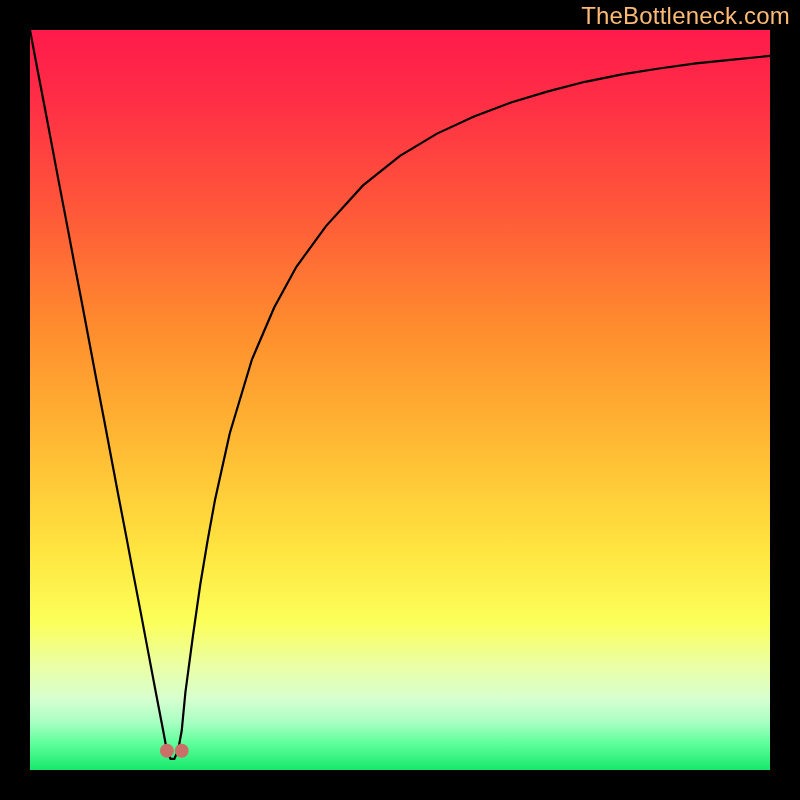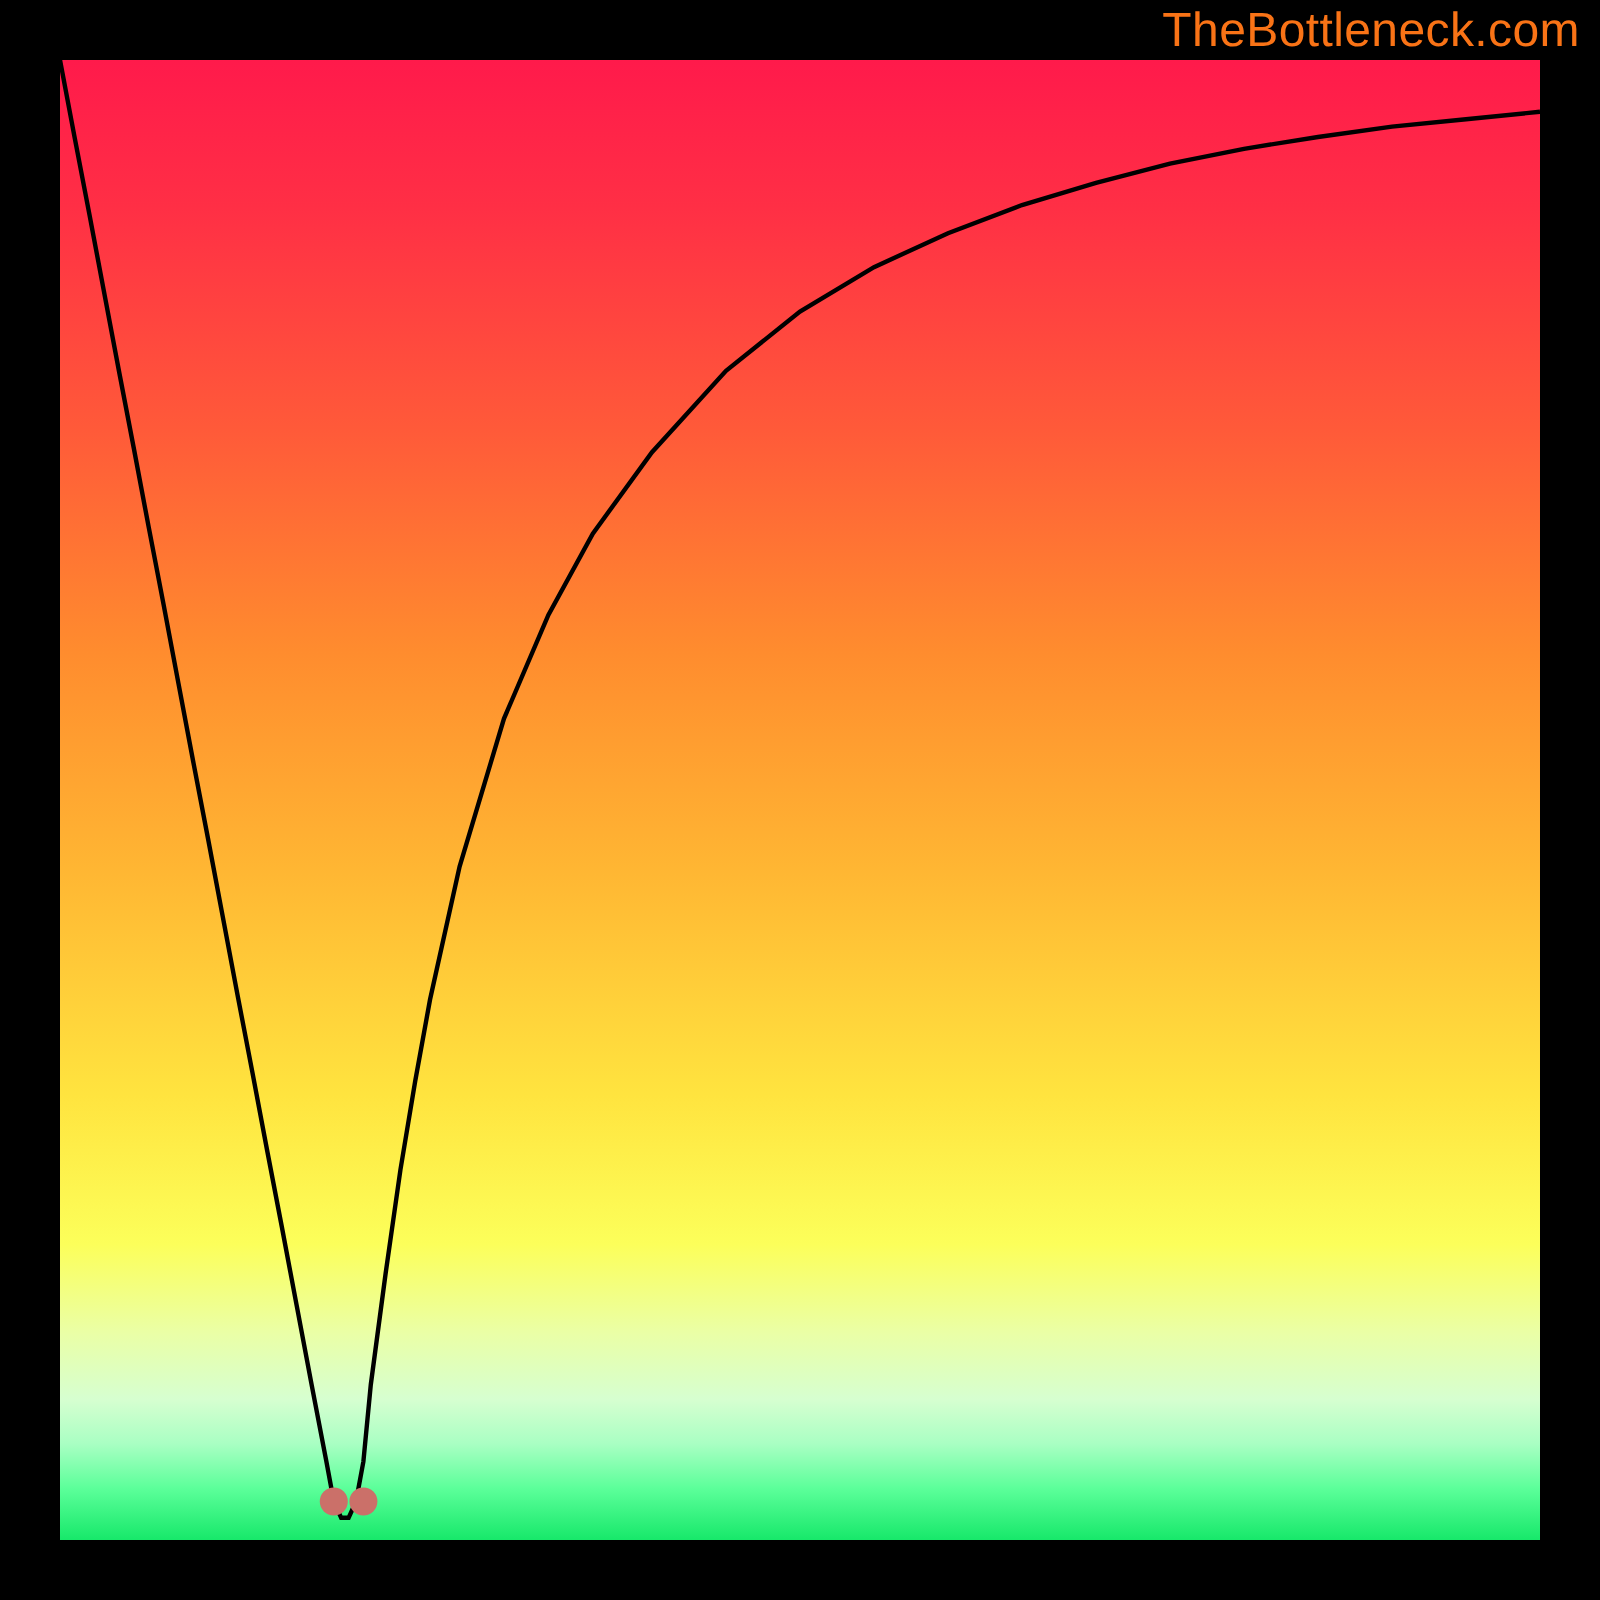--- a/index.html
+++ b/index.html
@@ -39,21 +39,21 @@
     top: 0;
     width: 100%;
     height: 100%;
   }
   .watermark {
     position: absolute;
     top: 2px;
     right: 10px;
     font-family: Arial, Helvetica, sans-serif;
     font-size: 24px;
-    color: #f97316;
+    color: #fdba74;
     letter-spacing: 0.2px;
     font-weight: 500;
   }
 </style>
 </head>
 <body>
 
 <div class="frame">
   <div class="plot">
     <svg class="gradient" viewBox="0 0 740 740" preserveAspectRatio="none">

